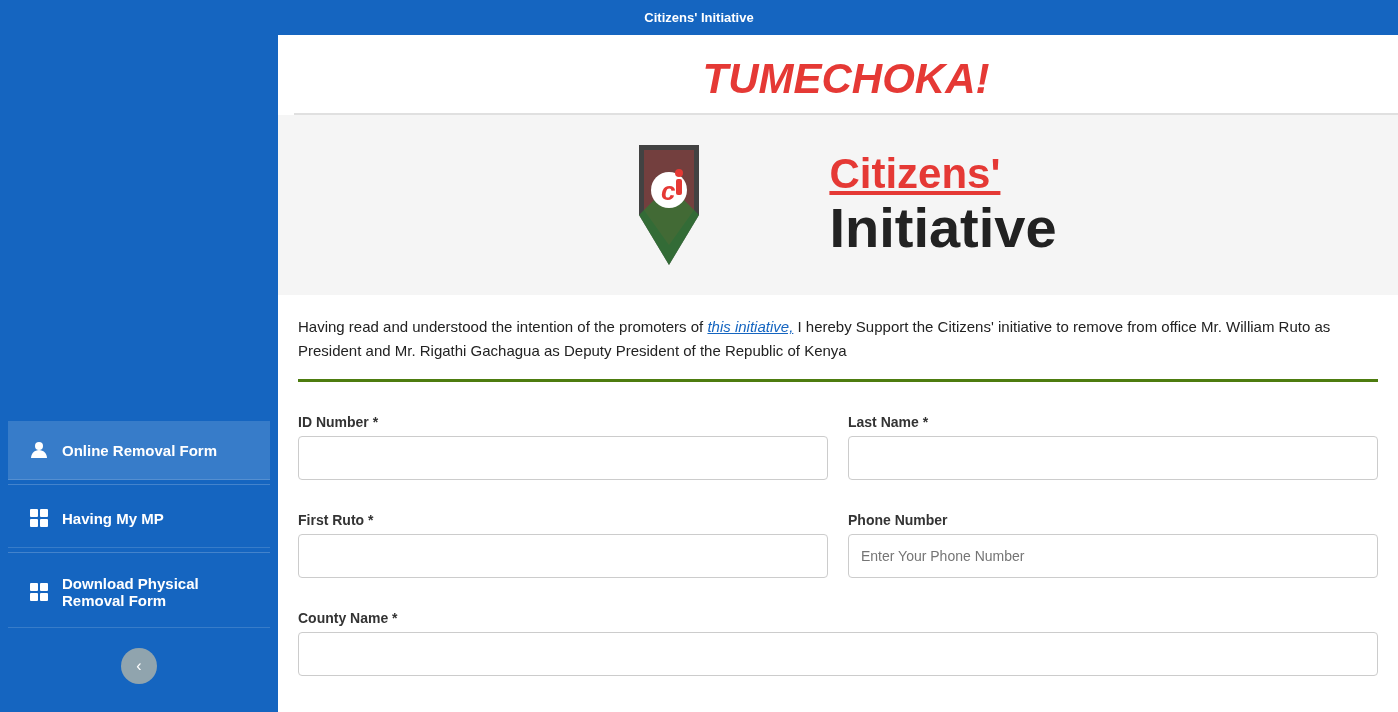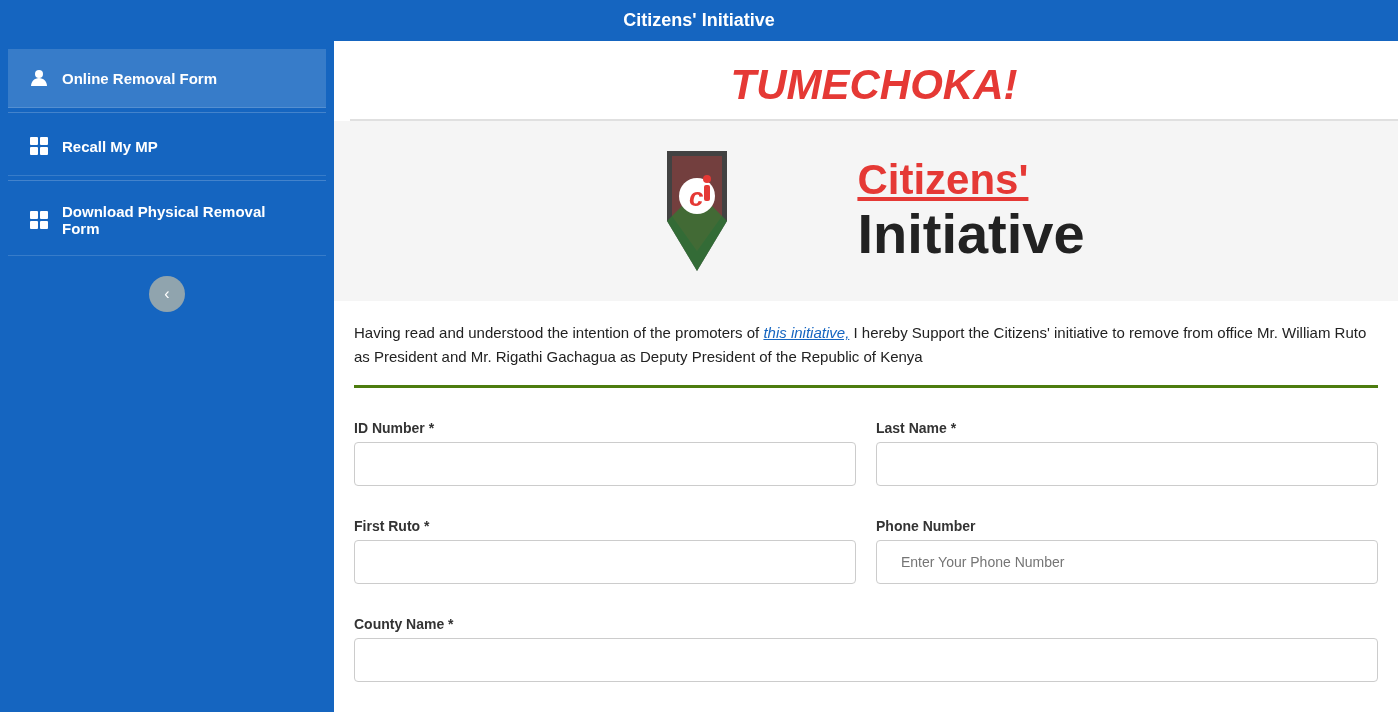--- a/index.html
+++ b/index.html
@@ -4,42 +4,43 @@
   <style>
     * { box-sizing: border-box; margin: 0; padding: 0; }
     body { font-family: Arial, sans-serif; background: #f0f0f0; display: flex; flex-direction: column; height: 712px; overflow: hidden; }
 
     
     .top-header {
       background: #1565c0;
       color: white;
       text-align: center;
       padding: 10px 0;
-      font-size: 18px;
+      font-size: 13px;
       font-weight: bold;
       width: 100%;
       flex-shrink: 0;
     }
 
     
     .main-layout {
       display: flex;
       flex: 1;
       overflow: hidden;
     }
 
     
     .sidebar {
-      width: 334px;
+      width: 278px;
       background: #1565c0;
       color: white;
       display: flex;
       flex-direction: column;
       padding: 8px;
       flex-shrink: 0;
+      justify-content: flex-end;
     }
 
     .sidebar-item {
       padding: 18px 20px;
       display: flex;
       align-items: center;
       gap: 12px;
       cursor: pointer;
       border-bottom: 1px solid rgba(255,255,255,0.15);
     }
@@ -161,21 +162,21 @@
 
     .form-label {
       font-size: 14px;
       font-weight: bold;
       color: #333;
     }
 
     .form-input {
       border: 1px solid #ccc;
       border-radius: 4px;
-      padding: 10px 24px;
+      padding: 10px 12px;
       font-size: 14px;
       height: 44px;
       outline: none;
       width: 100%;
     }
   </style>
 </head>
 <body>
 
 <div class="top-header">
@@ -200,21 +201,21 @@
 
     <div class="sidebar-item">
       <span class="sidebar-icon">
         <svg width="20" height="20" viewBox="0 0 20 20" fill="white">
           <rect x="1" y="1" width="8" height="8" rx="1"></rect>
           <rect x="11" y="1" width="8" height="8" rx="1"></rect>
           <rect x="1" y="11" width="8" height="8" rx="1"></rect>
           <rect x="11" y="11" width="8" height="8" rx="1"></rect>
         </svg>
       </span>
-      <span class="sidebar-item-label">Recall My MP</span>
+      <span class="sidebar-item-label">Having My MP</span>
     </div>
 
     <hr class="sidebar-divider">
 
     <div class="sidebar-item">
       <span class="sidebar-icon">
         <svg width="20" height="20" viewBox="0 0 20 20" fill="white">
           <rect x="1" y="1" width="8" height="8" rx="1"></rect>
           <rect x="11" y="1" width="8" height="8" rx="1"></rect>
           <rect x="1" y="11" width="8" height="8" rx="1"></rect>

